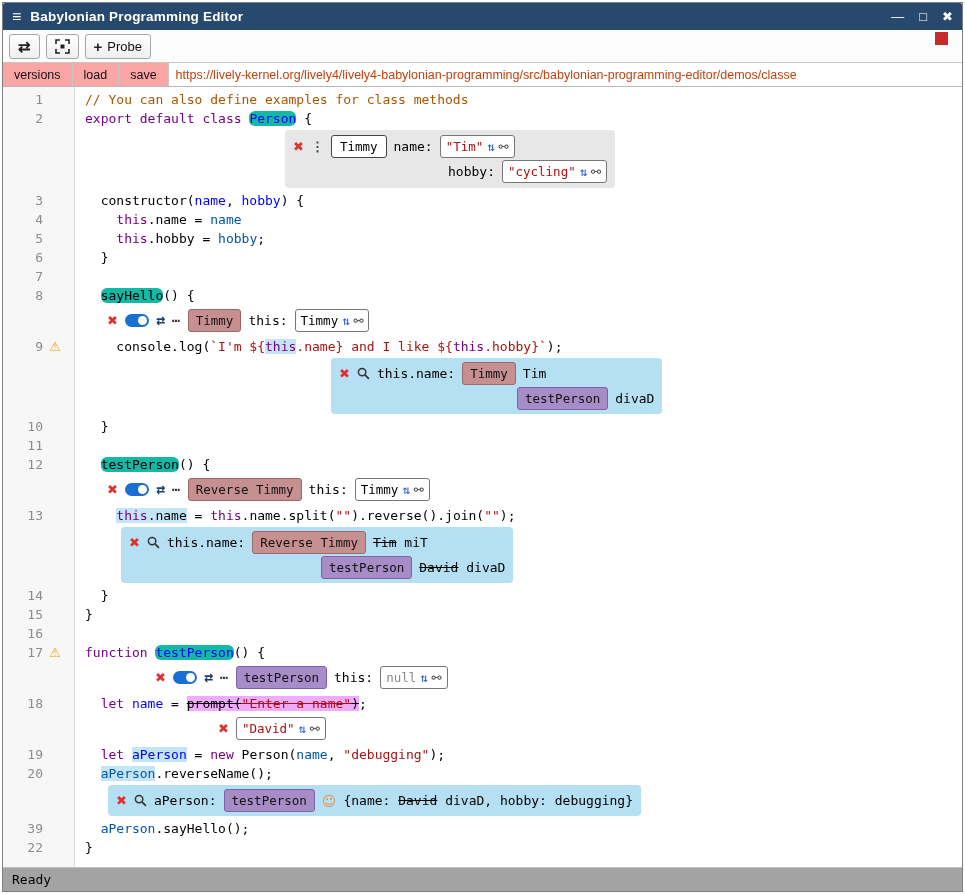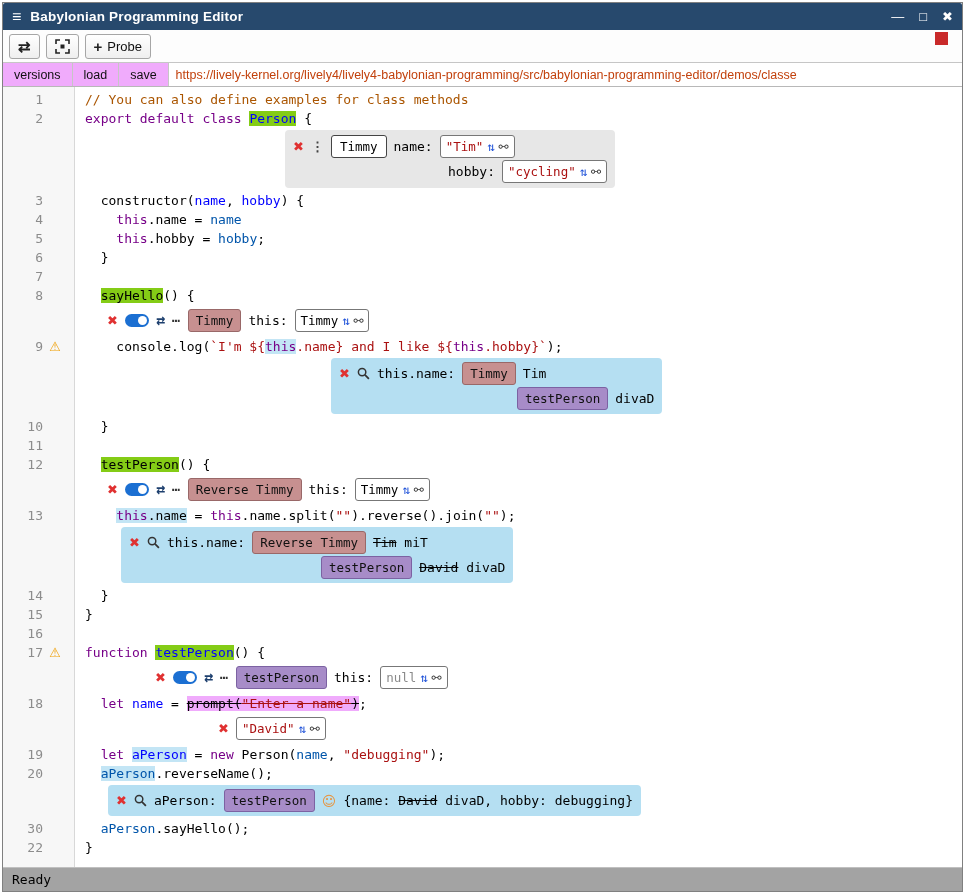--- a/index.html
+++ b/index.html
@@ -16,40 +16,40 @@
   .win-controls span { cursor:default; }
 
   
   .toolbar { flex:none; height:33px; display:flex; align-items:center; gap:6px; padding:0 6px; border-bottom:1px solid #c6c6c6; position:relative; background:#fdfdfd; }
   .tb-btn { display:inline-flex; align-items:center; gap:5px; height:25px; padding:0 8px; border:1px solid #a6a6a6; border-radius:3px; background:linear-gradient(#ffffff,#efefef); font-size:13px; color:#111; }
   .tb-icon { font-size:15px; font-weight:bold; color:#222; line-height:1; }
   .red-indicator { position:absolute; top:2px; right:14px; width:13px; height:13px; background:#c92a2a; }
 
   
   .filebar { flex:none; height:24px; display:flex; align-items:stretch; border-bottom:1px solid #b8b8b8; font-size:12.5px; background:#fff; }
-  .fb-btn { display:flex; align-items:center; padding:0 11px; border-right:1px solid #c6c6c6; color:#111; background:#f0abfc; }
+  .fb-btn { display:flex; align-items:center; padding:0 11px; border-right:1px solid #c6c6c6; color:#111; background:#fca5a5; }
   .url { flex:1; display:flex; align-items:center; padding:0 7px; white-space:nowrap; overflow:hidden; color:#c2410c; }
 
   
   .editor { flex:1; position:relative; overflow:hidden; background:#fff; font-family:"DejaVu Sans Mono",monospace; font-size:13px; padding-top:3px; }
   .gutter-bg { position:absolute; left:0; top:0; bottom:0; width:72px; background:#f7f7f7; border-right:1px solid #d8d8d8; }
   .code-line { position:relative; display:flex; min-height:19px; line-height:19px; }
   .gutter-cell { flex:none; width:72px; display:flex; padding-right:6px; }
   .line-num { display:inline-block; width:40px; text-align:right; color:#8c8c8c; }
   .warn { display:inline-block; width:24px; text-align:center; color:#f0a10a; font-family:"DejaVu Sans",sans-serif; font-size:13px; }
   .line-content { white-space:pre; padding-left:10px; color:#000; }
   .widget-line .line-content { white-space:normal; }
 
   .tok-c { color:#a50; }
   .tok-k { color:#708; }
   .tok-d { color:#00f; }
   .tok-l { color:#05a; }
   .tok-s { color:#a11; }
   .tok-p { color:#000; }
-  .h-ex { background:#84cc16; }
+  .h-ex { background:#14b8a6;border-radius:6px; }
   .h-pr { background:#c3e5f5; }
   .h-strike { background:#f0abfc; text-decoration:line-through; }
 
   
   .widget { display:inline-block; margin:2px 0 3px 0; vertical-align:top; }
   .w-gray { background:#e7e7e7; border-radius:4px; padding:4px 8px; }
   .w-blue { background:#b5dff2; border-radius:4px; padding:3px 8px; }
   .w-none { padding:1px 0; }
   .wrow { display:flex; align-items:center; gap:7px; min-height:25px; }
 
@@ -383,21 +383,21 @@
                   <line x1="8.6" y1="8.6" x2="12.8" y2="12.8" stroke="#333" stroke-width="1.9"></line>
                 </svg>
                 <span class="wlabel">aPerson:</span>
                 <span class="badge badge-purple">testPerson</span>
                 <span class="emoji">☺</span>
                 <span class="wvalue"><span>{name: </span><span class="strike">David</span><span> divaD, hobby: debugging}</span></span>
               </div></div></div>
         </div>
         <div class="code-line">
           <div class="gutter-cell">
-            <span class="line-num">30</span>
+            <span class="line-num">39</span>
             <span class="warn"></span>
           </div>
           <div class="line-content"><span class="tok-p">  </span><span class="tok-l">aPerson</span><span class="tok-p">.sayHello();</span></div>
         </div>
         <div class="code-line">
           <div class="gutter-cell">
             <span class="line-num">22</span>
             <span class="warn"></span>
           </div>
           <div class="line-content"><span class="tok-p">}</span></div>

